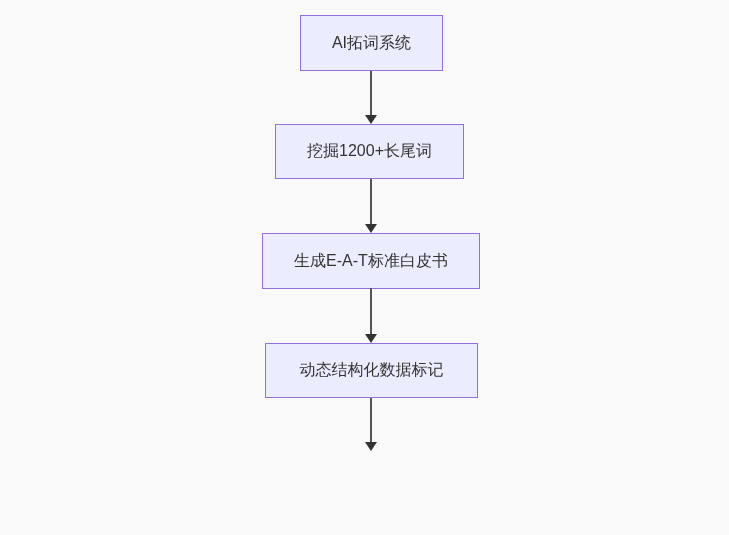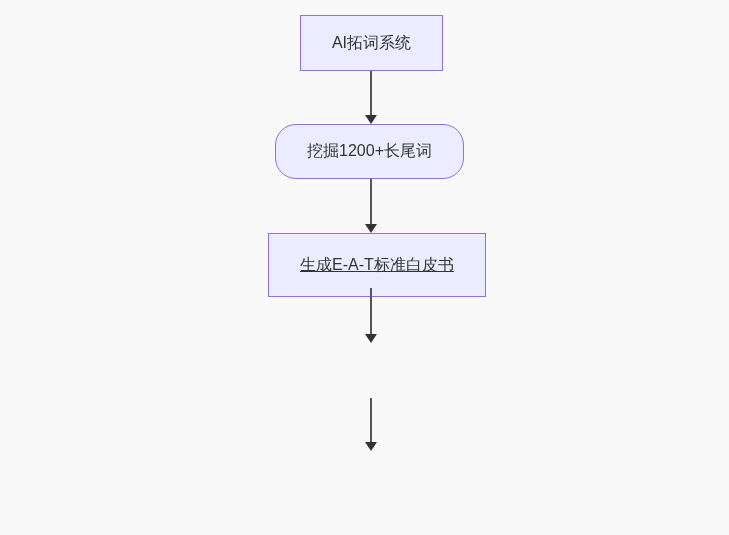--- a/index.html
+++ b/index.html
@@ -27,22 +27,22 @@
     border: 1px solid var(--node-border);
     color: var(--text);
     font-size: 16px;
     display: flex;
     align-items: center;
     justify-content: center;
     text-align: center;
     white-space: nowrap;
   }
   #node-1 { left: 300px; top: 15px;  width: 143px; height: 56px; text-align: center; }
-  #node-2 { left: 275px; top: 124px; width: 189px; height: 55px; border-radius: 21px; }
-  #node-3 { left: 268px; top: 233px; width: 218px; height: 64px; text-decoration: underline; }
+  #node-2 { left: 275px; top: 124px; width: 189px; height: 55px; }
+  #node-3 { left: 262px; top: 233px; width: 218px; height: 56px; }
   #node-4 { left: 265px; top: 343px; width: 213px; height: 55px; }
   #node-5 { left: 255px; top: 451px; width: 229px; height: 54px; }
   .edge {
     position: absolute;
     left: 364px;
     width: 14px;
     display: flex;
     flex-direction: column;
     align-items: center;
   }
@@ -81,20 +81,21 @@
     <div class="edge-head"></div>
   </div>
 
   <div class="node" id="node-3">生成E-A-T标准白皮书</div>
 
   <div class="edge" id="edge-3">
     <div class="edge-line"></div>
     <div class="edge-head"></div>
   </div>
 
+  <div class="node" id="node-4">动态结构化数据标记</div>
 
   <div class="edge" id="edge-4">
     <div class="edge-line"></div>
     <div class="edge-head"></div>
   </div>
 
 
 </div>
 
 </body></html>

